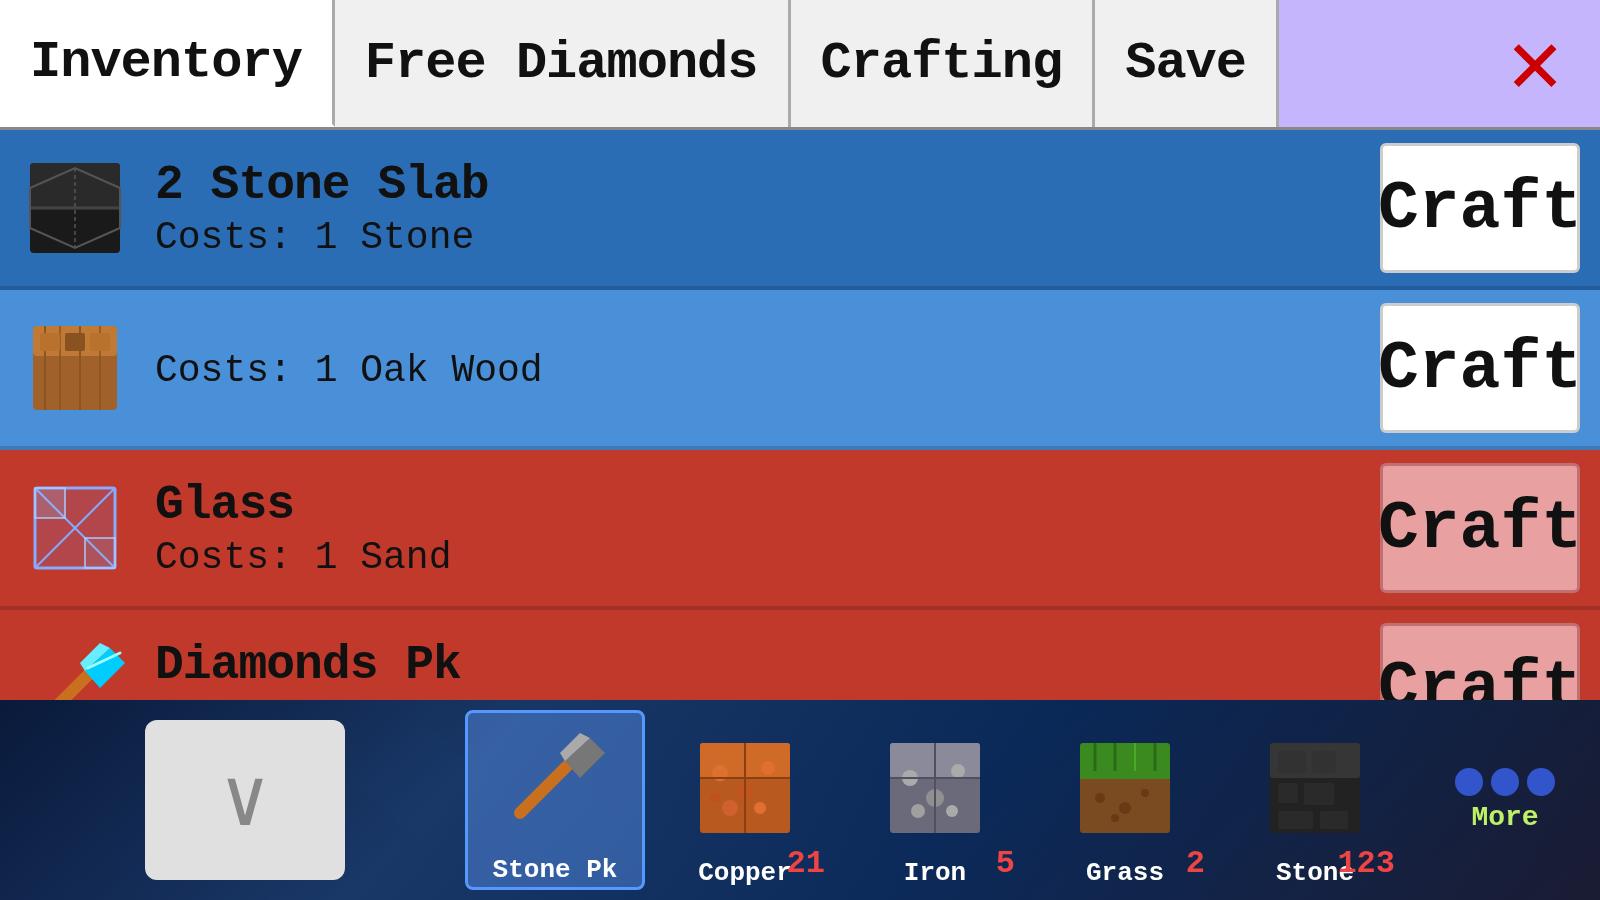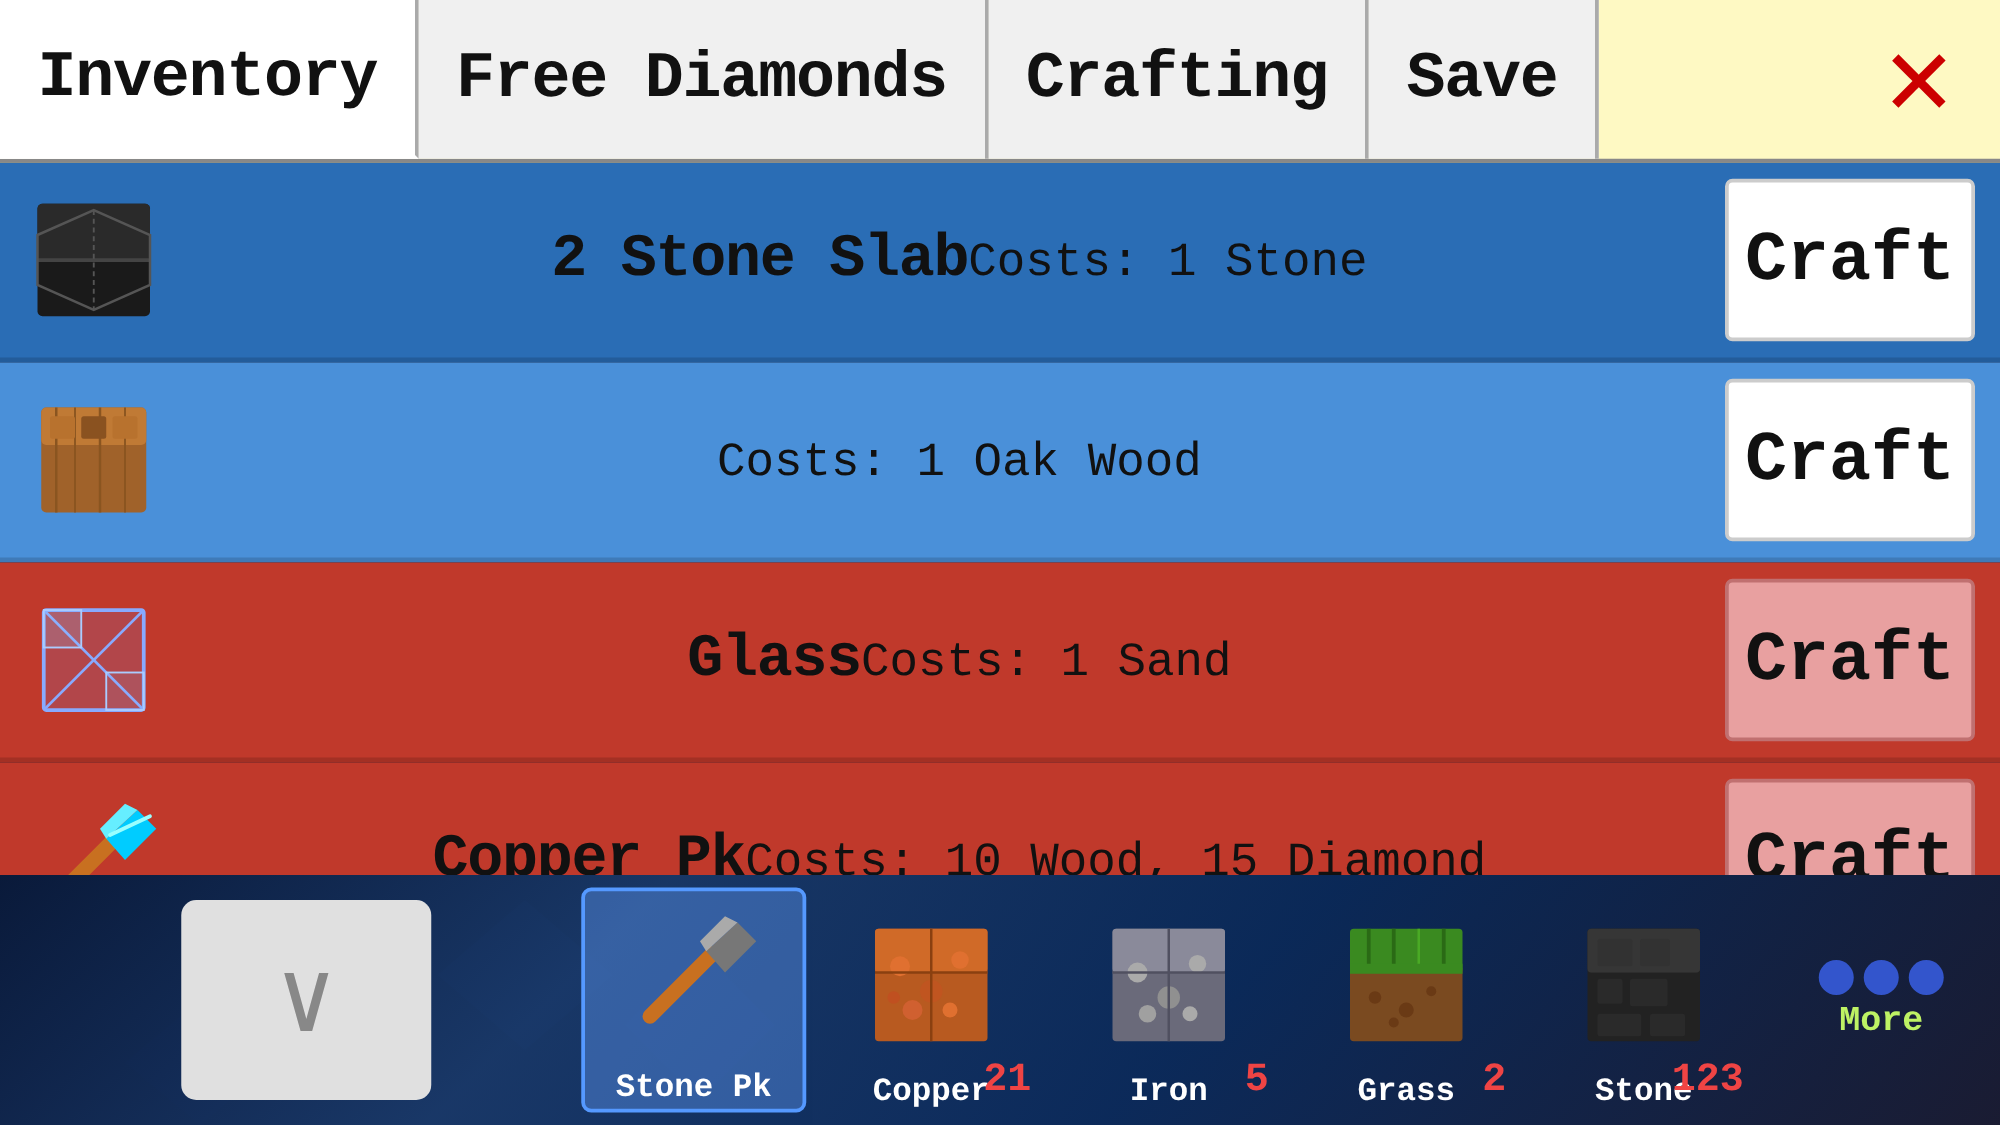--- a/index.html
+++ b/index.html
@@ -9,21 +9,21 @@
       overflow: hidden;
       font-family: 'Courier New', monospace;
       background: #1a1a2e;
       position: relative;
     }
 
     
     .header {
       display: flex;
       align-items: stretch;
-      background: #fef9c3;
+      background: #c4b5fd;
       border-bottom: 3px solid #888;
       height: 130px;
       position: relative;
       z-index: 10;
     }
 
     .tab {
       display: flex;
       align-items: center;
       justify-content: center;
@@ -91,23 +91,22 @@
       flex-shrink: 0;
       margin-right: 25px;
       display: flex;
       align-items: center;
       justify-content: center;
     }
 
     .item-info {
       flex: 1;
       display: flex;
-      flex-direction: row;
-      justify-content: center;
-      align-items: center;
+      flex-direction: column;
+      justify-content: center;
     }
 
     .item-name {
       font-size: 48px;
       font-weight: bold;
       color: #111;
       font-family: 'Courier New', monospace;
       letter-spacing: -1px;
     }
 
@@ -117,21 +116,21 @@
       font-family: 'Courier New', monospace;
       margin-top: 4px;
     }
 
     .craft-btn {
       width: 200px;
       min-height: 130px;
       background: white;
       border: 3px solid #ccc;
       border-radius: 6px;
-      font-size: 56px;
+      font-size: 68px;
       font-weight: bold;
       font-family: 'Courier New', monospace;
       cursor: pointer;
       display: flex;
       align-items: center;
       justify-content: center;
       color: #111;
       flex-shrink: 0;
     }
 
@@ -365,21 +364,21 @@
         <line x1="20" y1="90" x2="70" y2="40" stroke="#c87020" stroke-width="12" stroke-linecap="round"></line>
 
         <polygon points="65,38 90,15 105,30 80,55" fill="#00ccff"></polygon>
         <polygon points="65,38 90,15 80,10 60,30" fill="#66eeff"></polygon>
         <polygon points="80,55 105,30 100,35 75,60" fill="#0099bb"></polygon>
 
         <line x1="68" y1="35" x2="100" y2="20" stroke="#99ffff" stroke-width="3" stroke-linecap="round"></line>
       </svg>
     </div>
     <div class="item-info">
-      <div class="item-name">Copper Pk</div>
+      <div class="item-name">Diamonds Pk</div>
       <div class="item-cost">Costs: 10 Wood, 15 Diamond</div>
     </div>
     <button class="craft-btn disabled">Craft</button>
   </div>
 
 </div>
 
 <div class="game-bg">
   <svg width="100%" height="100%" style="position:absolute;inset:0;opacity:0.7;">
 

